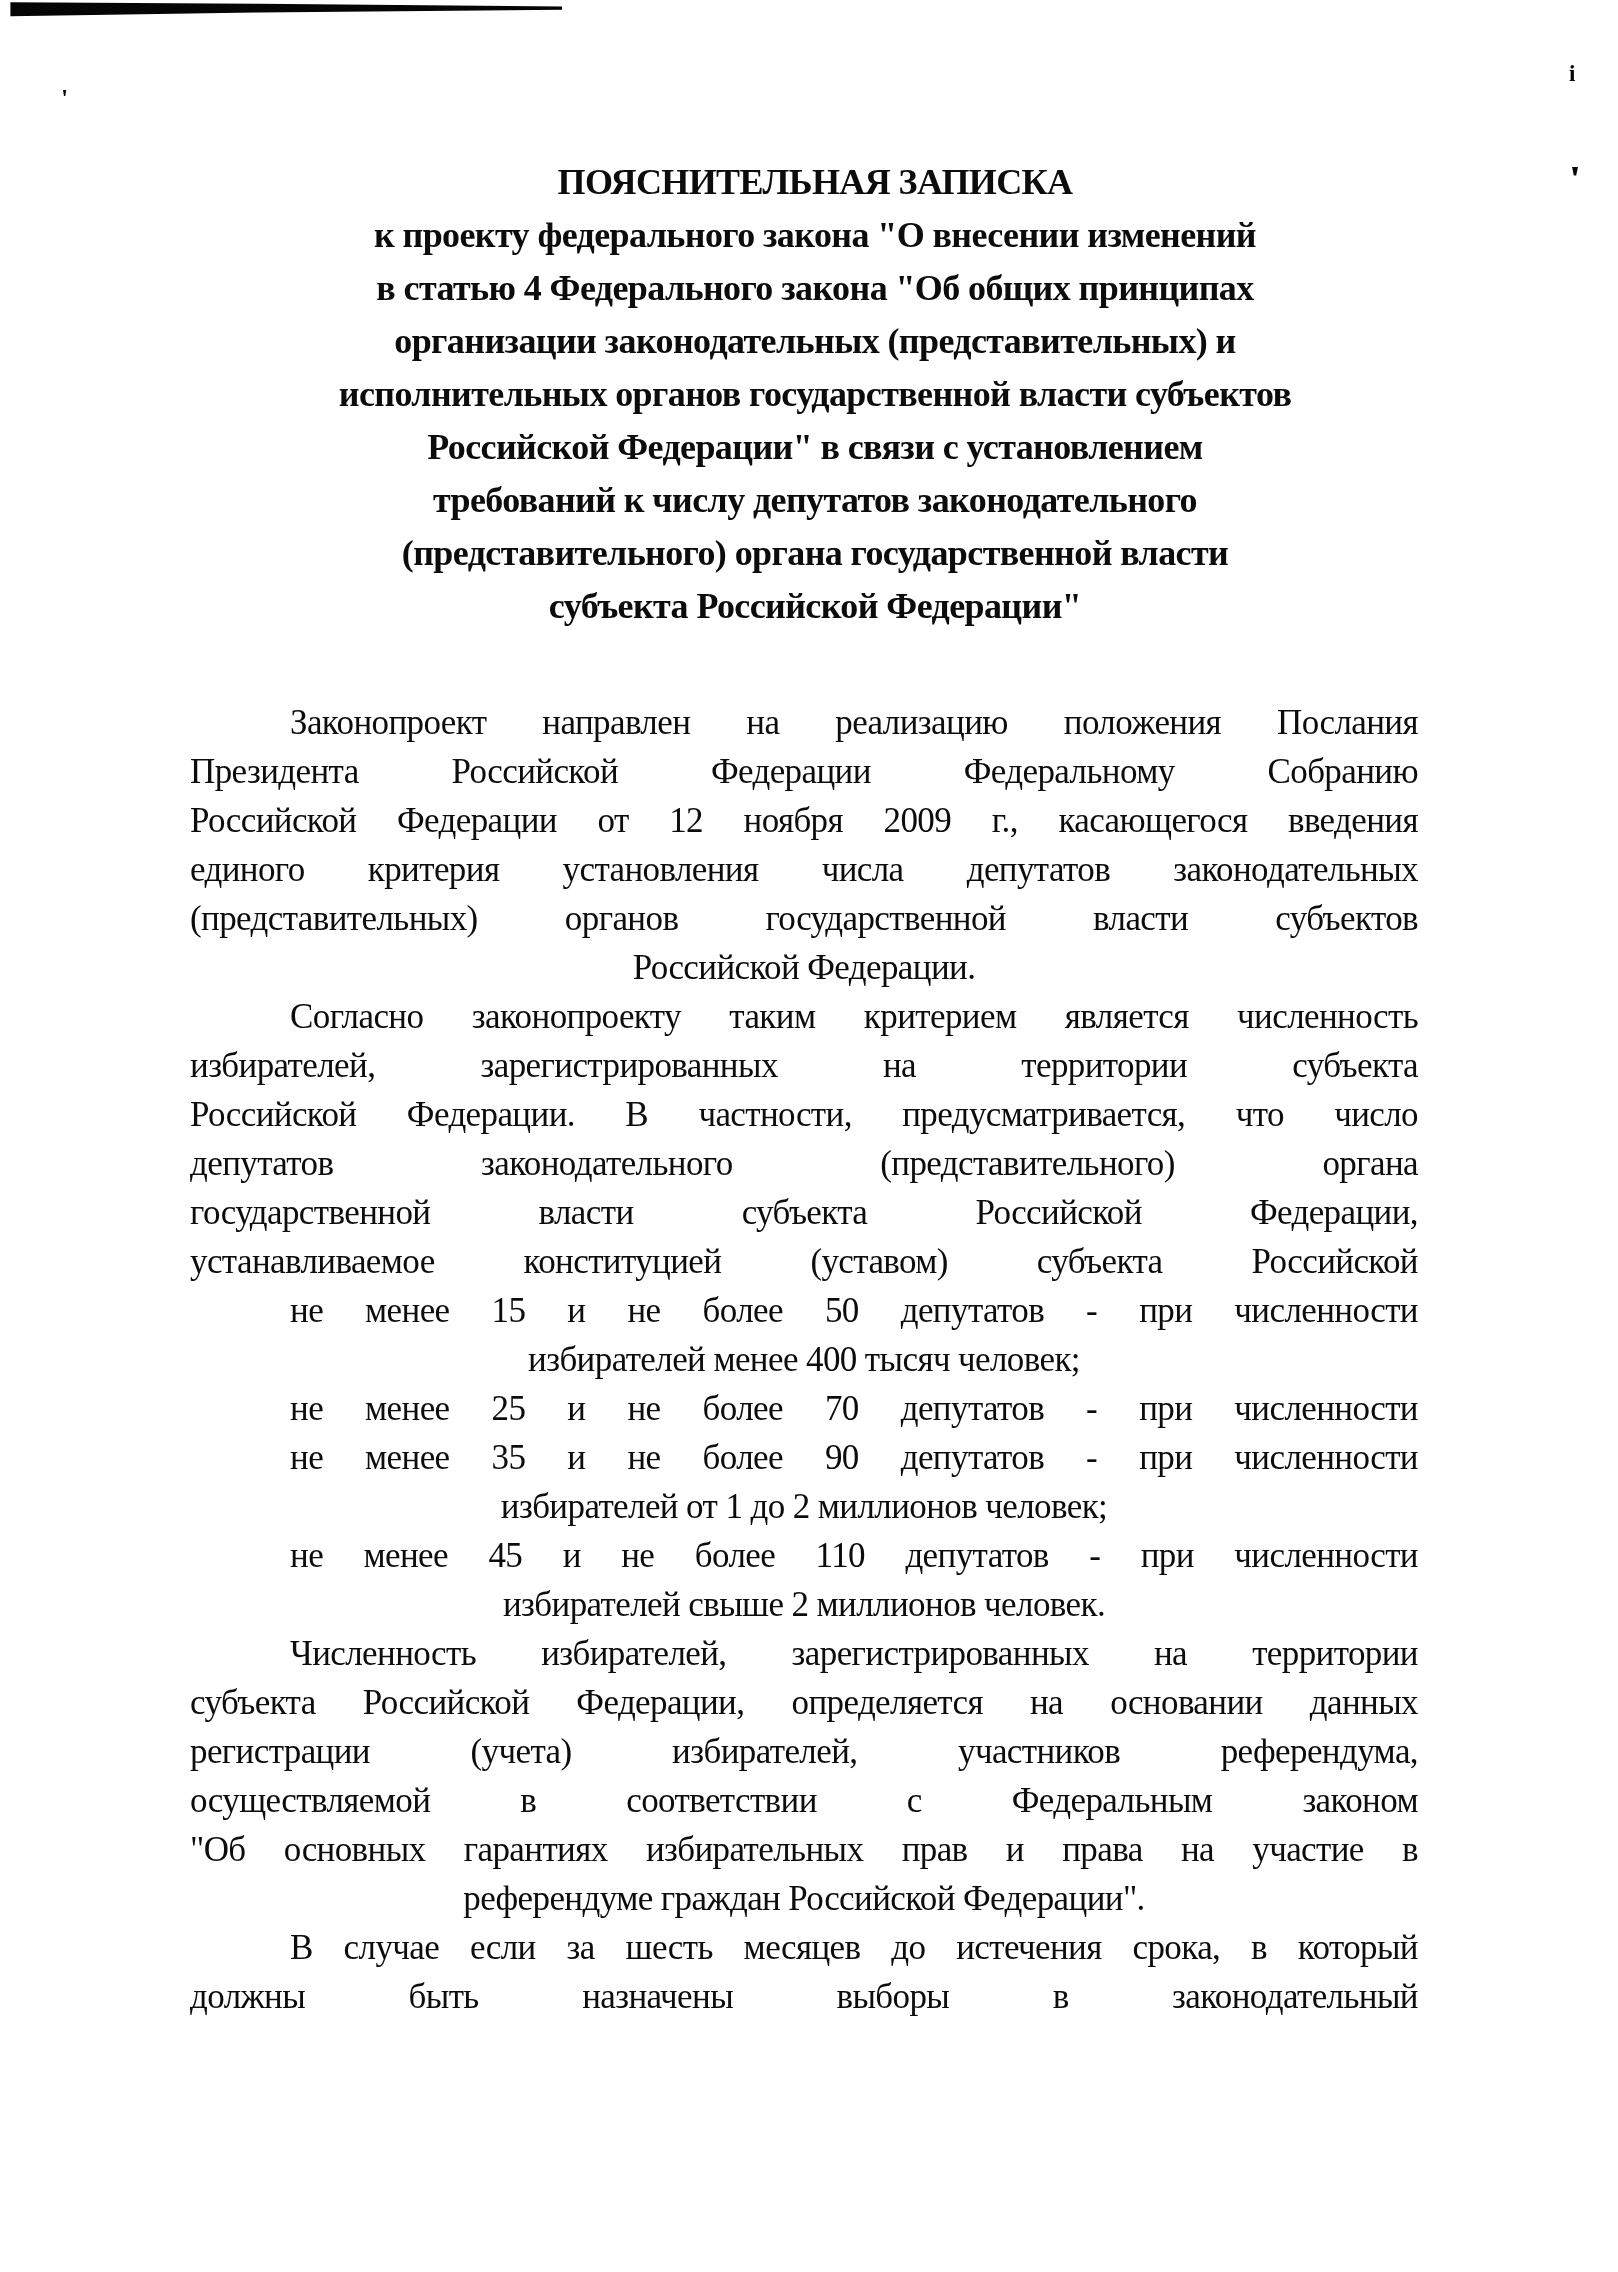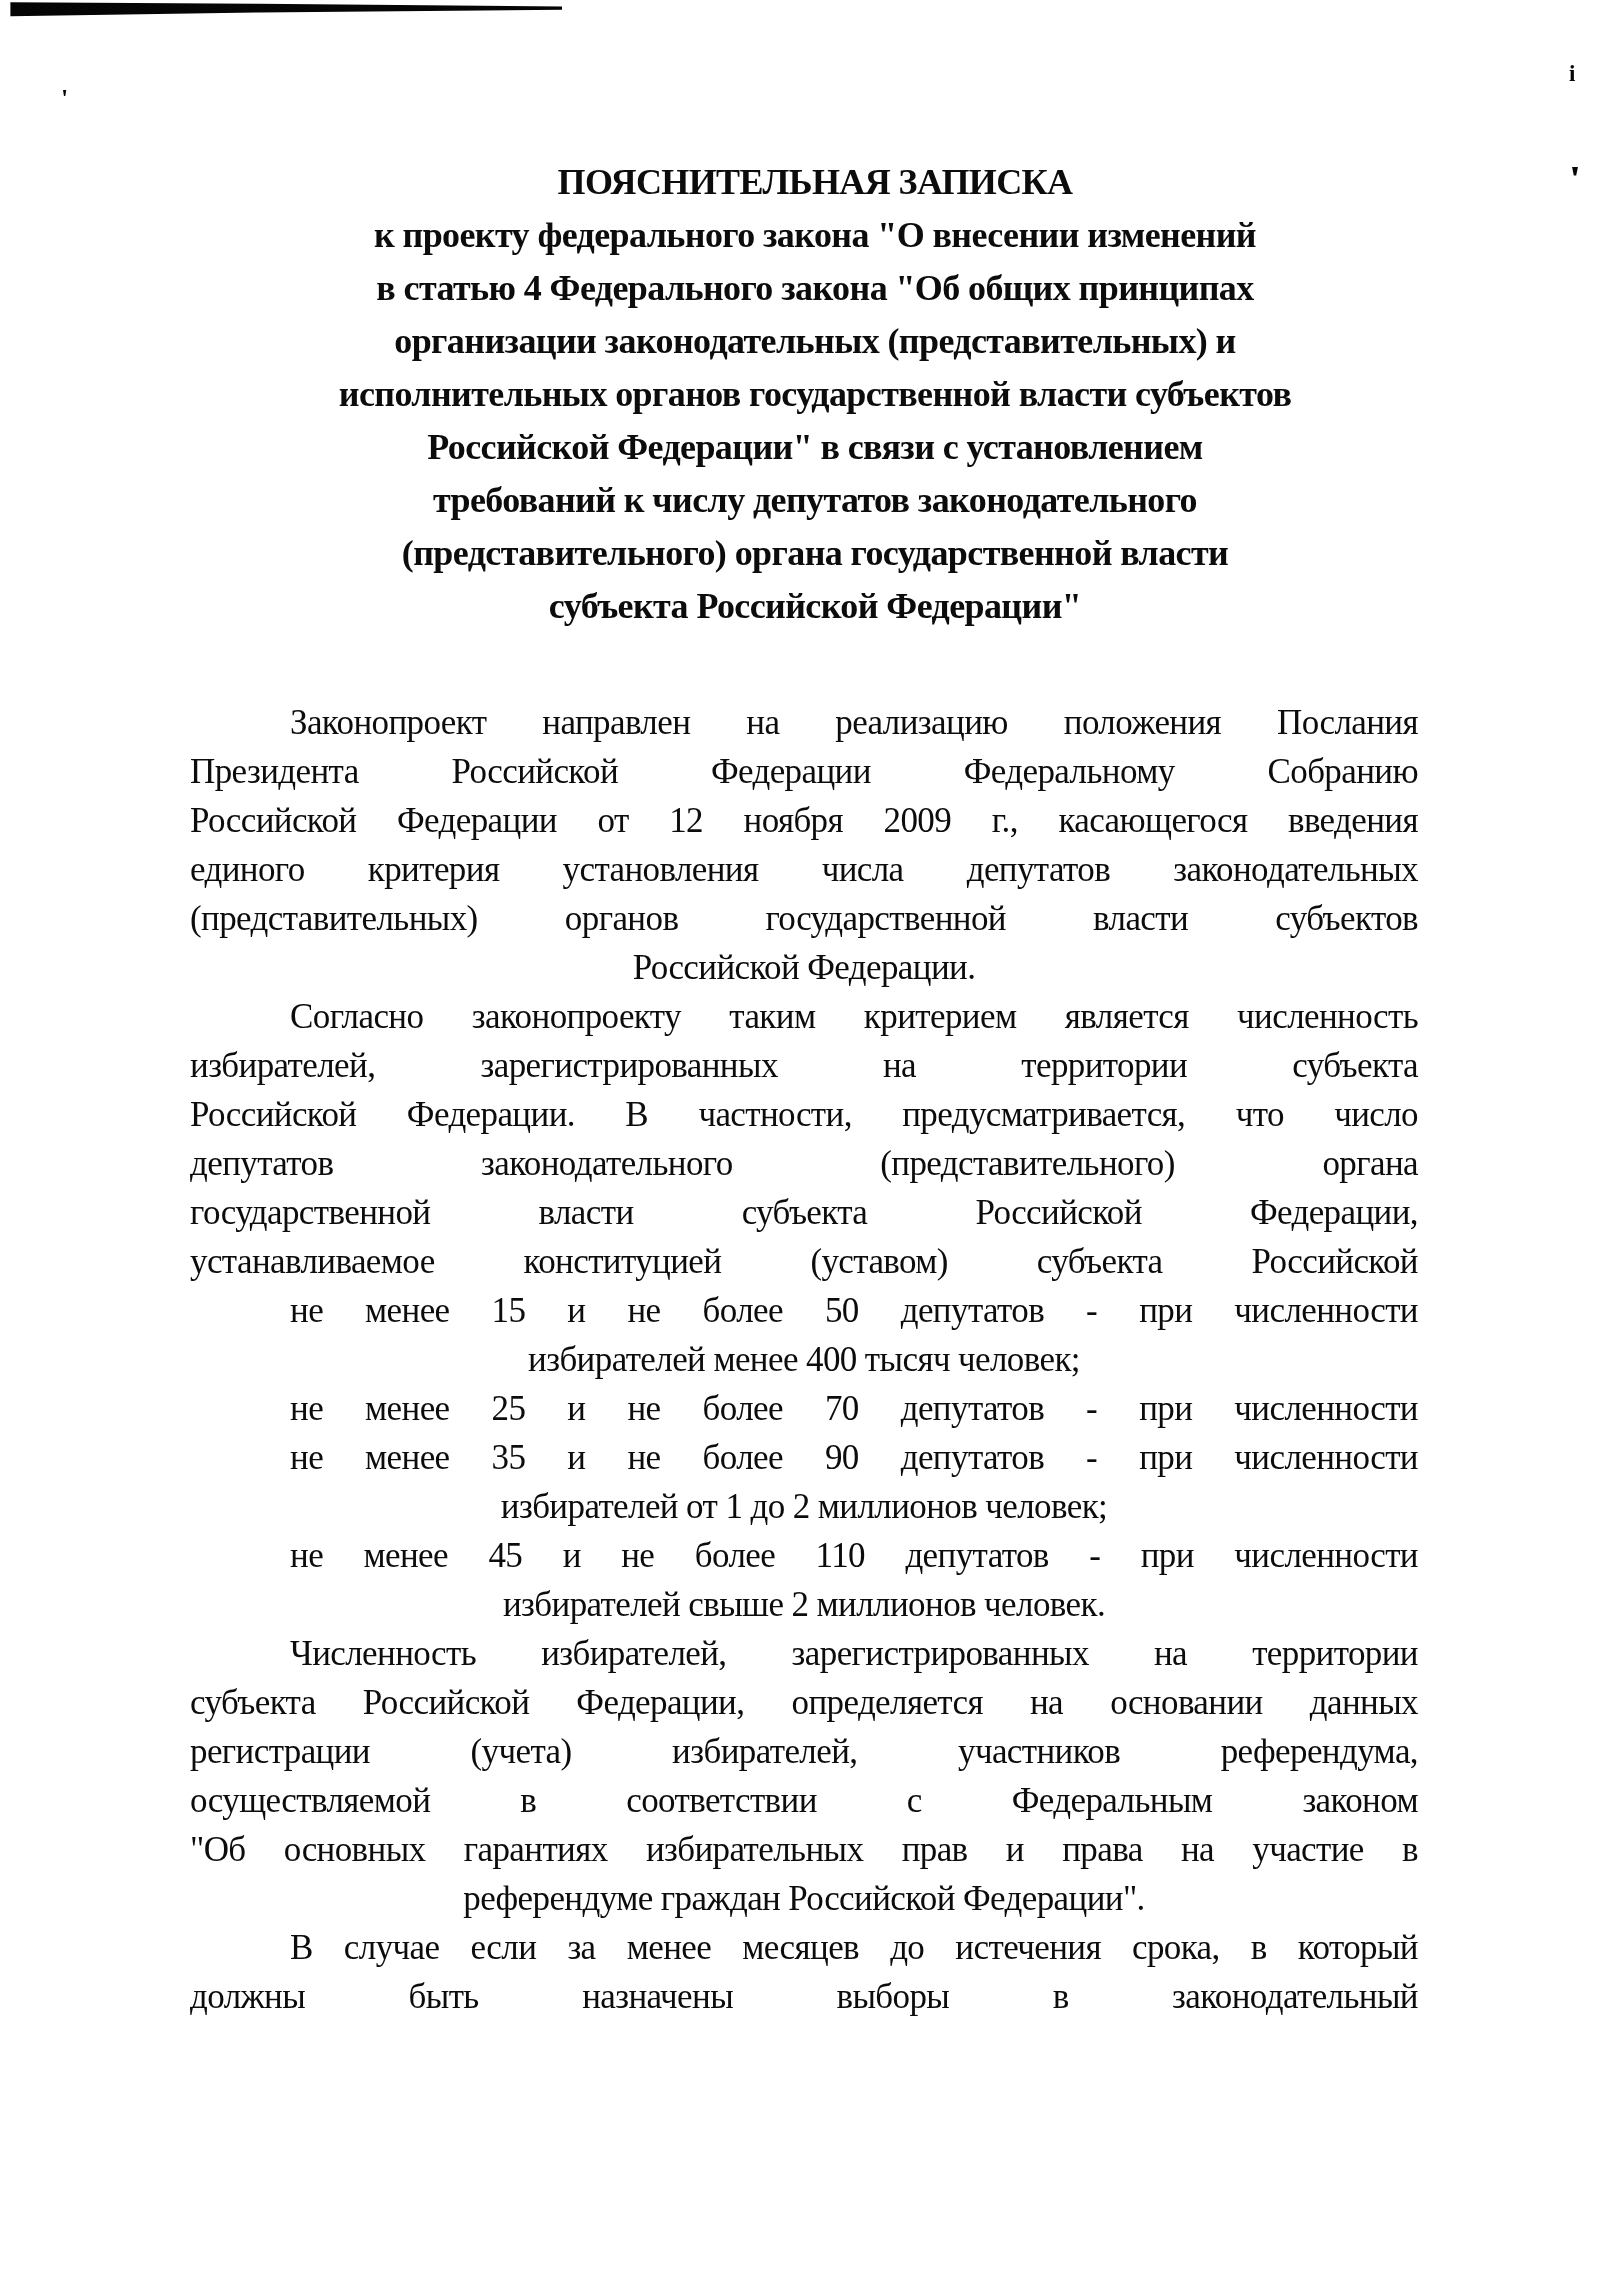--- a/index.html
+++ b/index.html
@@ -118,18 +118,18 @@
       </div>
       <div class="para">
         <div class="line first just">Численность избирателей, зарегистрированных на территории</div>
         <div class="line just">субъекта Российской Федерации, определяется на основании данных</div>
         <div class="line just">регистрации (учета) избирателей, участников референдума,</div>
         <div class="line just">осуществляемой в соответствии с Федеральным законом</div>
         <div class="line just">"Об основных гарантиях избирательных прав и права на участие в</div>
         <div class="line">референдуме граждан Российской Федерации".</div>
       </div>
       <div class="para">
-        <div class="line first just">В случае если за менее месяцев до истечения срока, в который</div>
+        <div class="line first just">В случае если за шесть месяцев до истечения срока, в который</div>
         <div class="line just">должны быть назначены выборы в законодательный</div>
       </div>
     </div>
 </div>
 
 
 </body></html>

